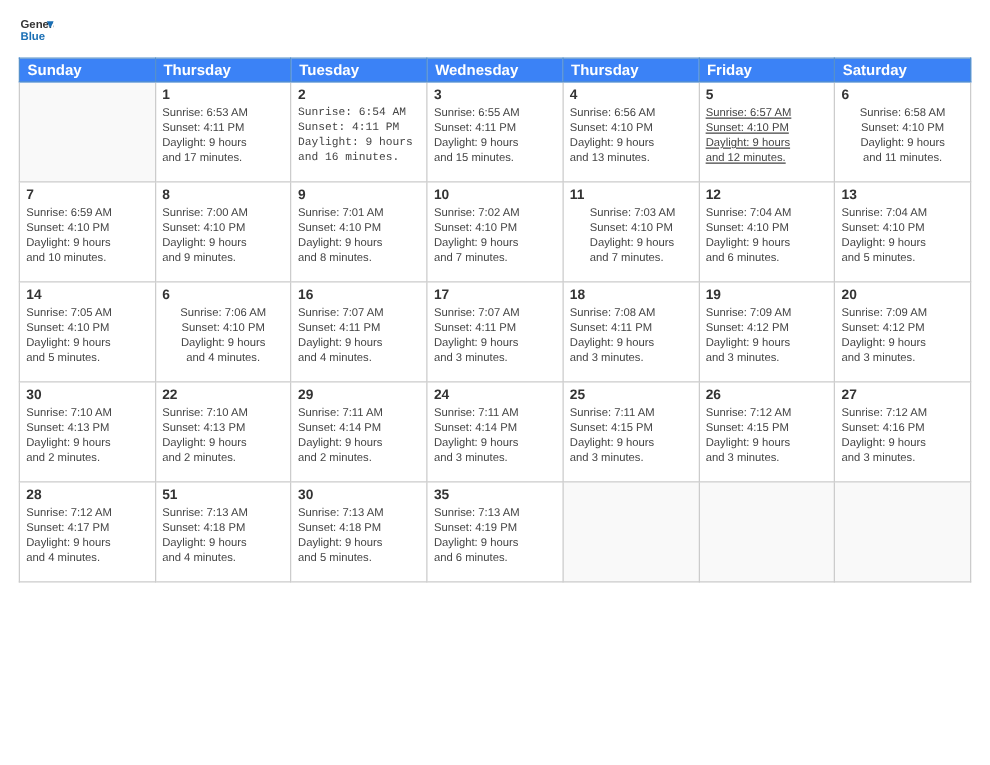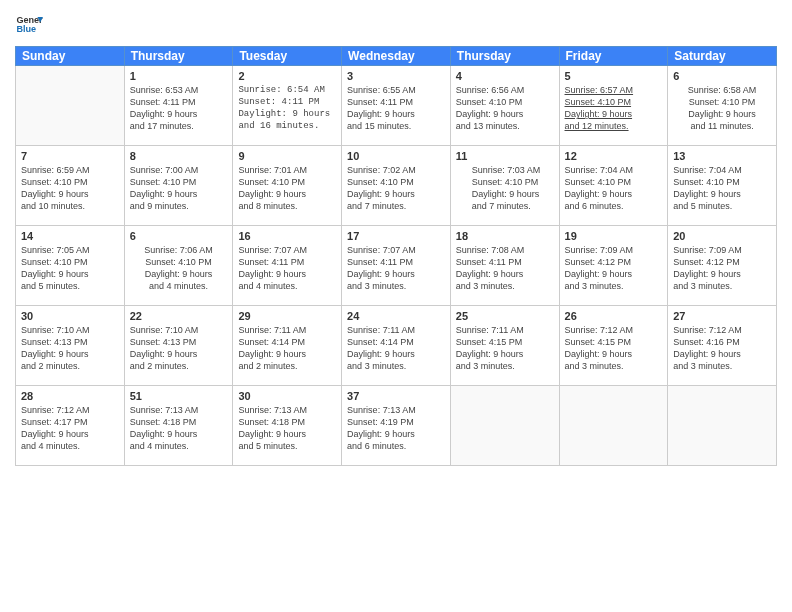--- a/index.html
+++ b/index.html
@@ -327,21 +327,21 @@
 and 4 minutes.</div>
           </td>
           <td>
             <span class="day-num">30</span>
             <div class="day-info" style="white-space: pre-line;">Sunrise: 7:13 AM
 Sunset: 4:18 PM
 Daylight: 9 hours
 and 5 minutes.</div>
           </td>
           <td>
-            <span class="day-num">37</span>
+            <span class="day-num">35</span>
             <div class="day-info" style="white-space: pre-line;">Sunrise: 7:13 AM
 Sunset: 4:19 PM
 Daylight: 9 hours
 and 6 minutes.</div>
           </td>
           <td class="empty"></td>
           <td class="empty"></td>
           <td class="empty"></td>
         </tr>
       </tbody>

